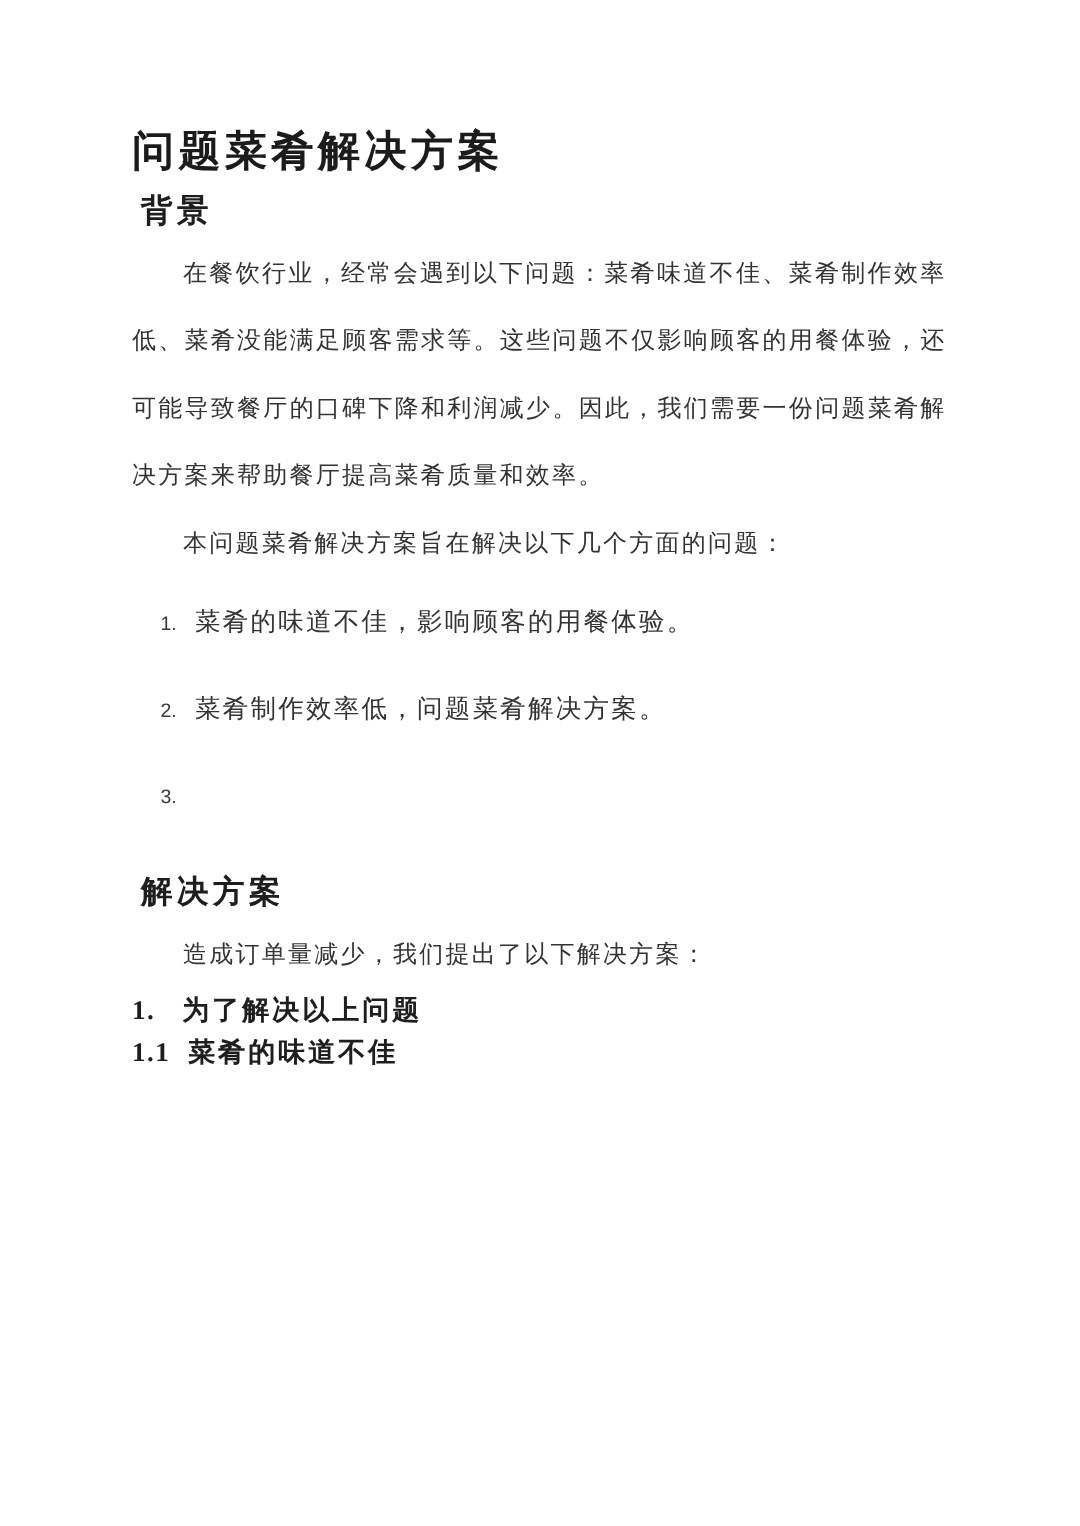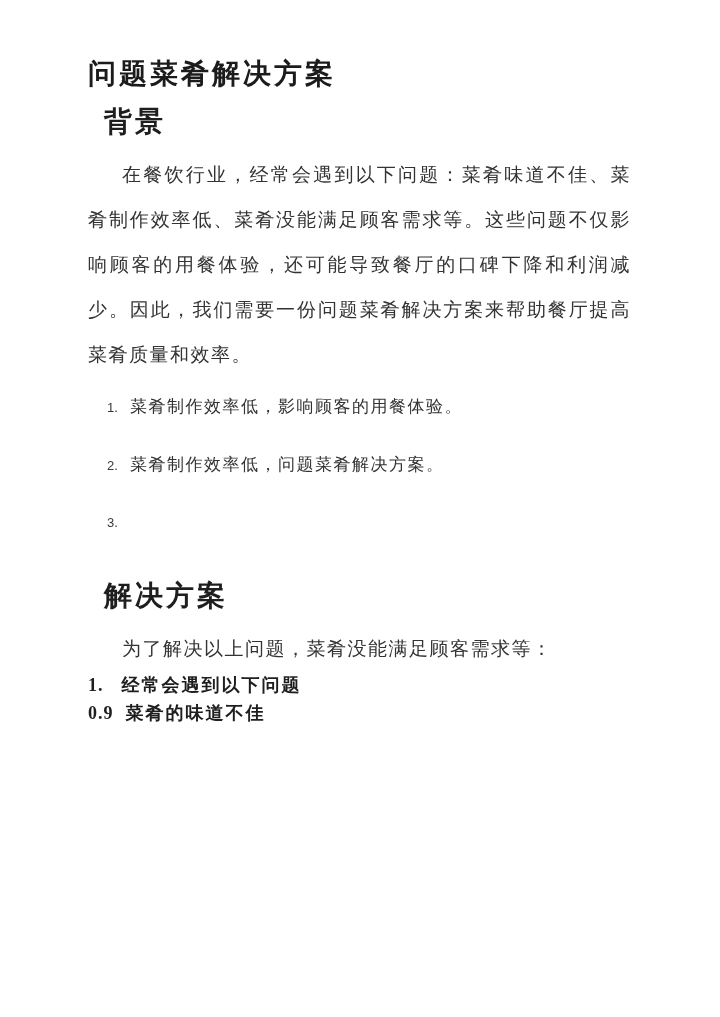--- a/index.html
+++ b/index.html
@@ -8,47 +8,47 @@
     width:720px;
     height:1017px;
     overflow:hidden;
     font-family:"Liberation Serif","DejaVu Serif",serif;
   }
   .page{
     box-sizing:border-box;
     width:720px;
     height:1017px;
     background:#ffffff;
-    padding:56px 89px 0 88px;
+    padding:84px 89px 0 88px;
     display:flex;
     flex-direction:column;
     color:#333333;
   }
   .doc-title{
     margin:0;
     font-size:28px;
     line-height:36px;
     font-weight:700;
     letter-spacing:3px;
     color:#1b1b1b;
   }
   h2.section-heading{
-    margin:16px;
-    font-size:28px;
+    margin:6px;
+    font-size:21px;
     line-height:28px;
     font-weight:700;
     letter-spacing:3px;
     color:#1e1e1e;
   }
   .h-bg{margin-top:52px;}
   .h-goal{margin-top:18px;}
   .h-sol{margin-top:32px;}
   p.body-para{
     margin:0;
-    font-size:19px;
+    font-size:16px;
     line-height:45px;
     letter-spacing:1.5px;
     text-indent:34px;
     text-align:justify;
     text-justify:inter-ideograph;
     color:#333333;
   }
   .p-bg{margin-top:34px;}
   .p-goal{margin-top:32px;}
   .p-sol{margin-top:27px;}
@@ -97,40 +97,41 @@
 
 <div class="page">
 
   <h1 class="doc-title">问题菜肴解决方案</h1>
 
   <h2 class="section-heading h-bg">背景</h2>
 
   <p class="body-para p-bg">在餐饮行业，经常会遇到以下问题：菜肴味道不佳、菜肴制作效率低、菜肴没能满足顾客需求等。这些问题不仅影响顾客的用餐体验，还可能导致餐厅的口碑下降和利润减少。因此，我们需要一份问题菜肴解决方案来帮助餐厅提高菜肴质量和效率。</p>
 
 
+  <p class="body-para p-goal">本问题菜肴解决方案旨在解决以下几个方面的问题：</p>
 
   <ol class="goal-list">
     <li>
       <span class="li-num">1.</span>
-      <span class="li-txt">菜肴制作效率低，影响顾客的用餐体验。</span>
+      <span class="li-txt">菜肴的味道不佳，影响顾客的用餐体验。</span>
     </li>
     <li>
       <span class="li-num">2.</span>
       <span class="li-txt">菜肴制作效率低，问题菜肴解决方案。</span>
     </li>
     <li>
       <span class="li-num">3.</span>
     </li>
   </ol>
 
   <h2 class="section-heading h-sol">解决方案</h2>
 
-  <p class="body-para p-sol">为了解决以上问题，菜肴没能满足顾客需求等：</p>
+  <p class="body-para p-sol">造成订单量减少，我们提出了以下解决方案：</p>
 
   <h3 class="sub-heading h-sub1">
-    <span class="num">1.</span><span>经常会遇到以下问题</span>
+    <span class="num">1.</span><span>为了解决以上问题</span>
   </h3>
 
   <h3 class="sub-heading h-sub11">
-    <span class="num">0.9</span><span>菜肴的味道不佳</span>
+    <span class="num">1.1</span><span>菜肴的味道不佳</span>
   </h3>
 
 </div>
 
 </body></html>

